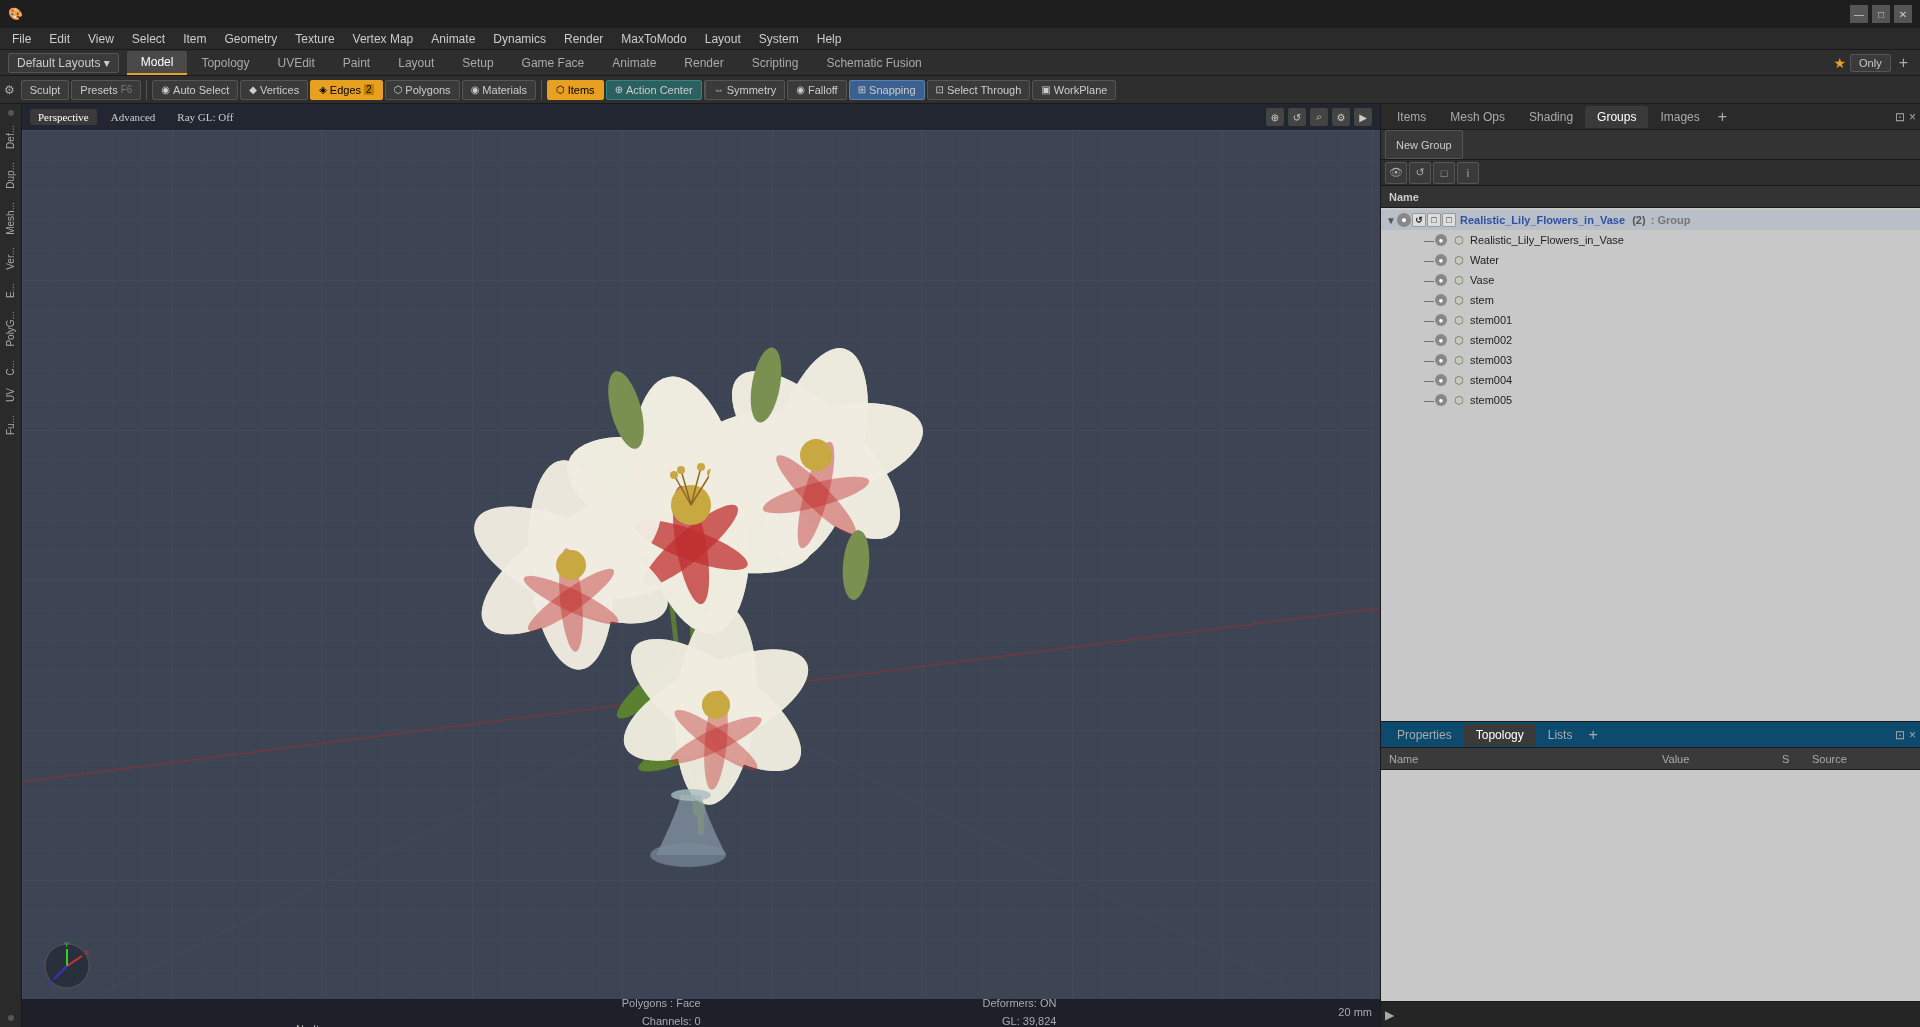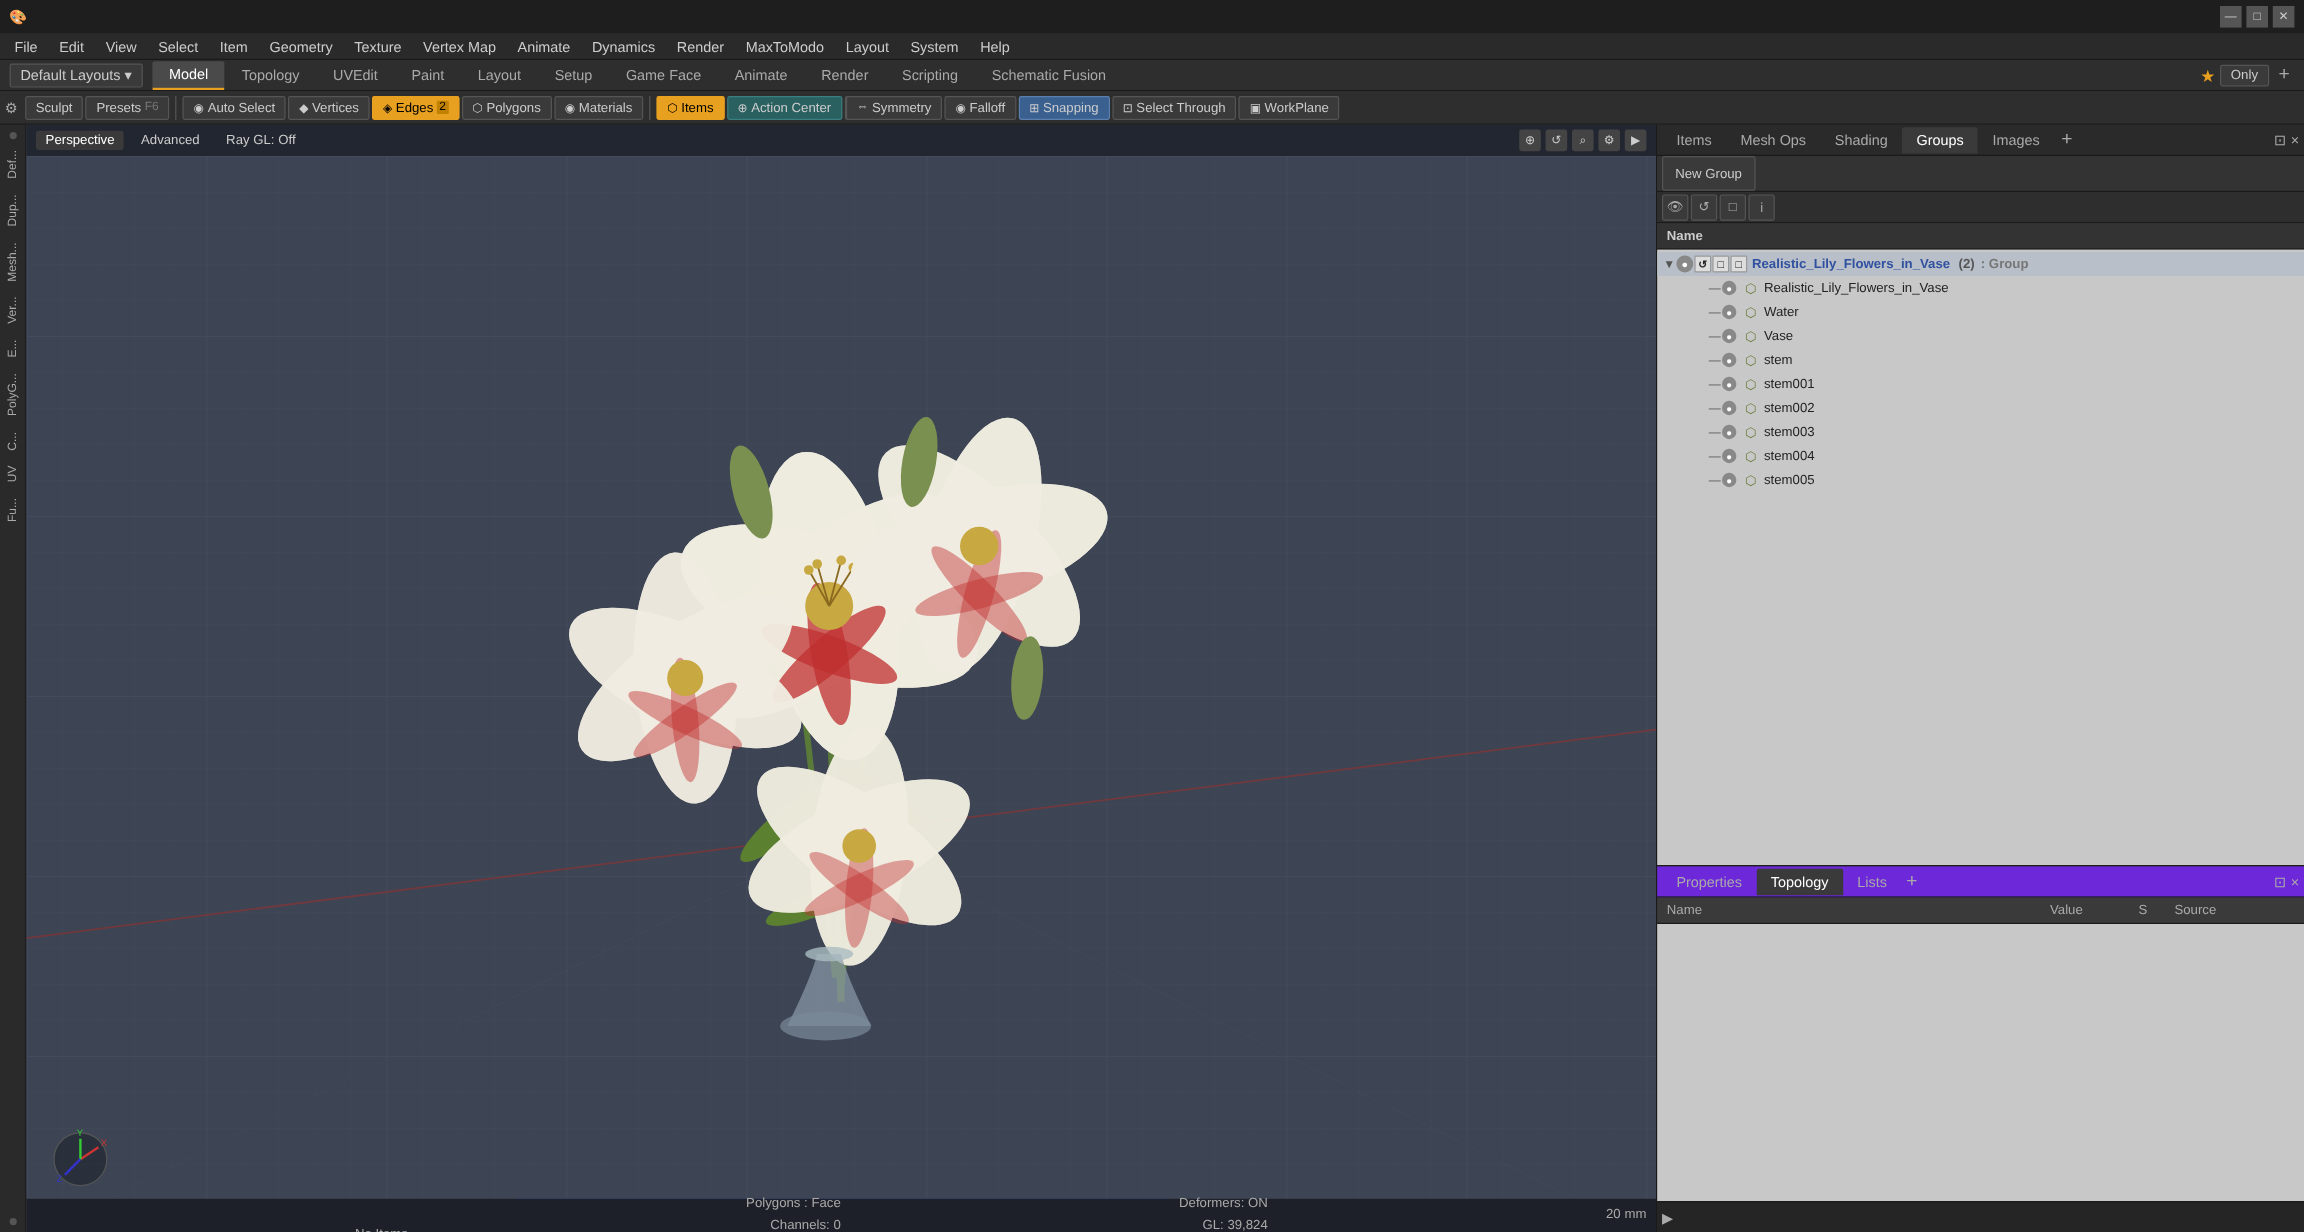--- a/index.html
+++ b/index.html
@@ -163,20 +163,21 @@
     #viewport-header {
       position: absolute;
       top: 0; left: 0; right: 0;
       height: 26px;
       background: rgba(0,0,0,0.4);
       display: flex;
       align-items: center;
       padding: 0 8px;
       gap: 6px;
       z-index: 10;
+      font-family: Liberation Serif, serif;
     }
     .vp-tab {
       padding: 2px 8px;
       color: #ccc;
       font-size: 11px;
       cursor: pointer;
       border-radius: 2px;
     }
     .vp-tab.active { background: #3a3a3a; color: #fff; }
     .vp-icons {
@@ -390,21 +391,21 @@
     
     #bottom-panel {
       height: 280px;
       background: #2e2e2e;
       border-top: 1px solid #1a1a1a;
       display: flex;
       flex-direction: column;
     }
     #bottom-tabs {
       height: 26px;
-      background: #6d28d9;
+      background: #0c4a6e;
       display: flex;
       align-items: center;
       padding: 0 4px;
       gap: 0;
       border-bottom: 1px solid #1a1a1a;
     }
     .bottom-tab {
       padding: 4px 12px;
       color: #aaa;
       font-size: 12px;
@@ -416,21 +417,21 @@
     #bottom-columns {
       height: 22px;
       background: #3a3a3a;
       display: flex;
       align-items: center;
       padding: 0 8px;
       border-bottom: 1px solid #1a1a1a;
     }
     .bcol { font-size: 11px; color: #aaa; }
     .bcol-name { flex: 1; }
-    .bcol-value { width: 120px; text-align: center; }
+    .bcol-value { width: 120px; }
     .bcol-s { width: 30px; }
     .bcol-source { width: 100px; }
     #bottom-content {
       flex: 1;
       background: #c8c8c8;
     }
 
     
     #command-bar {
       height: 26px;

